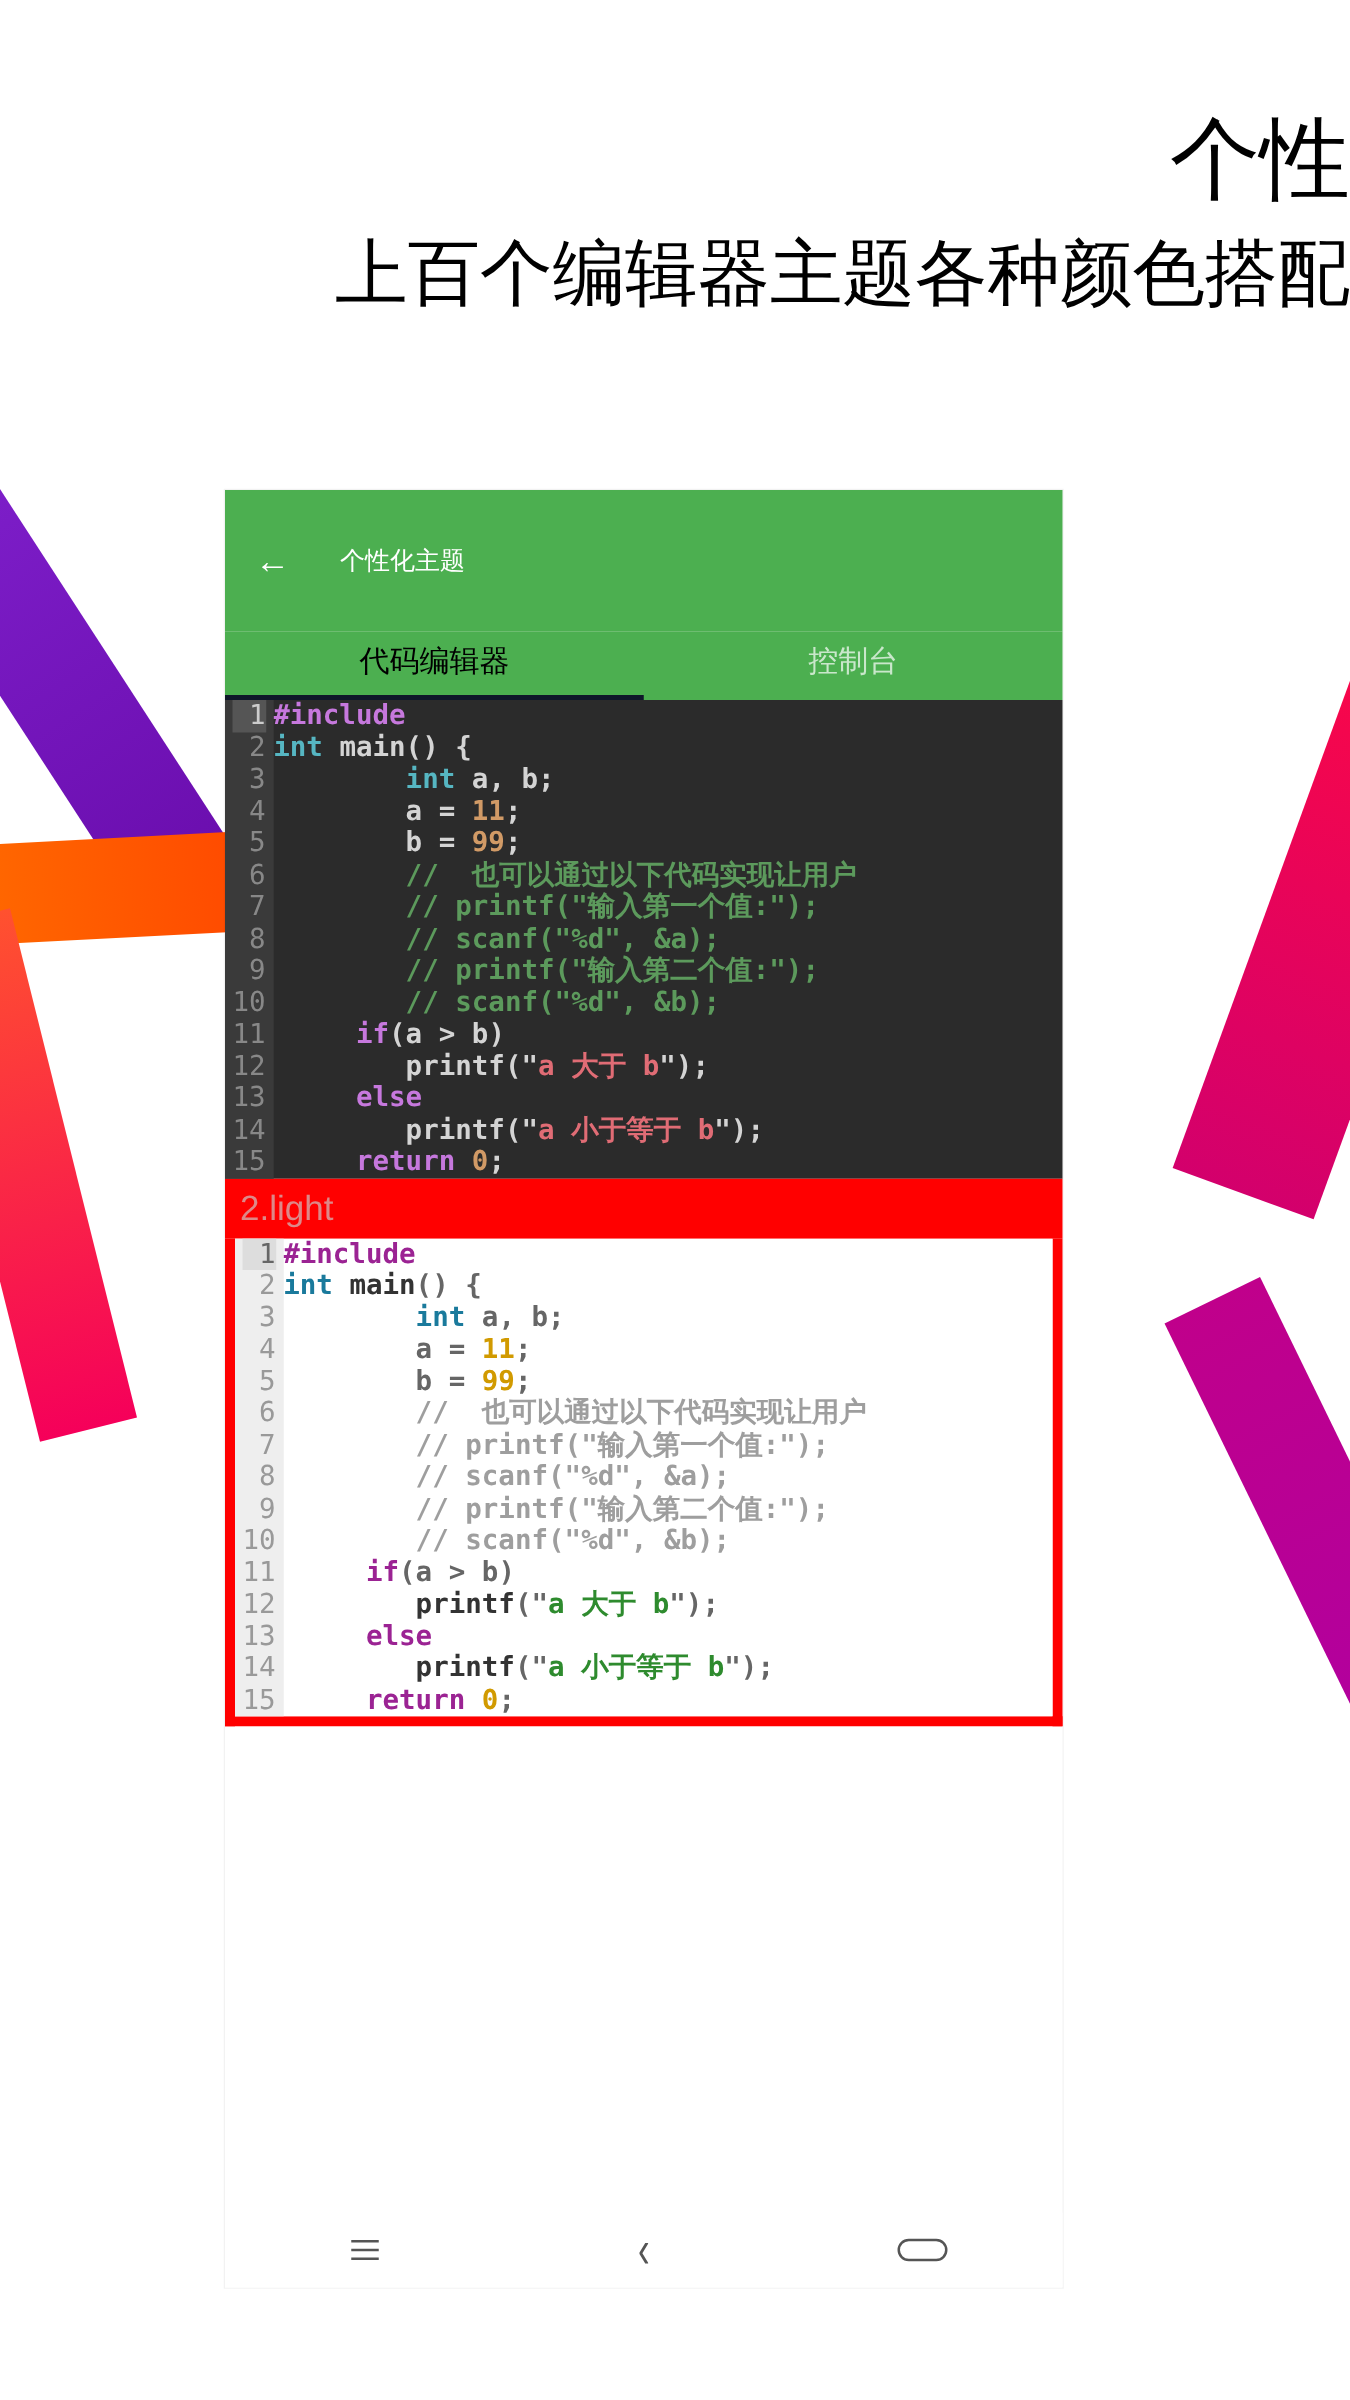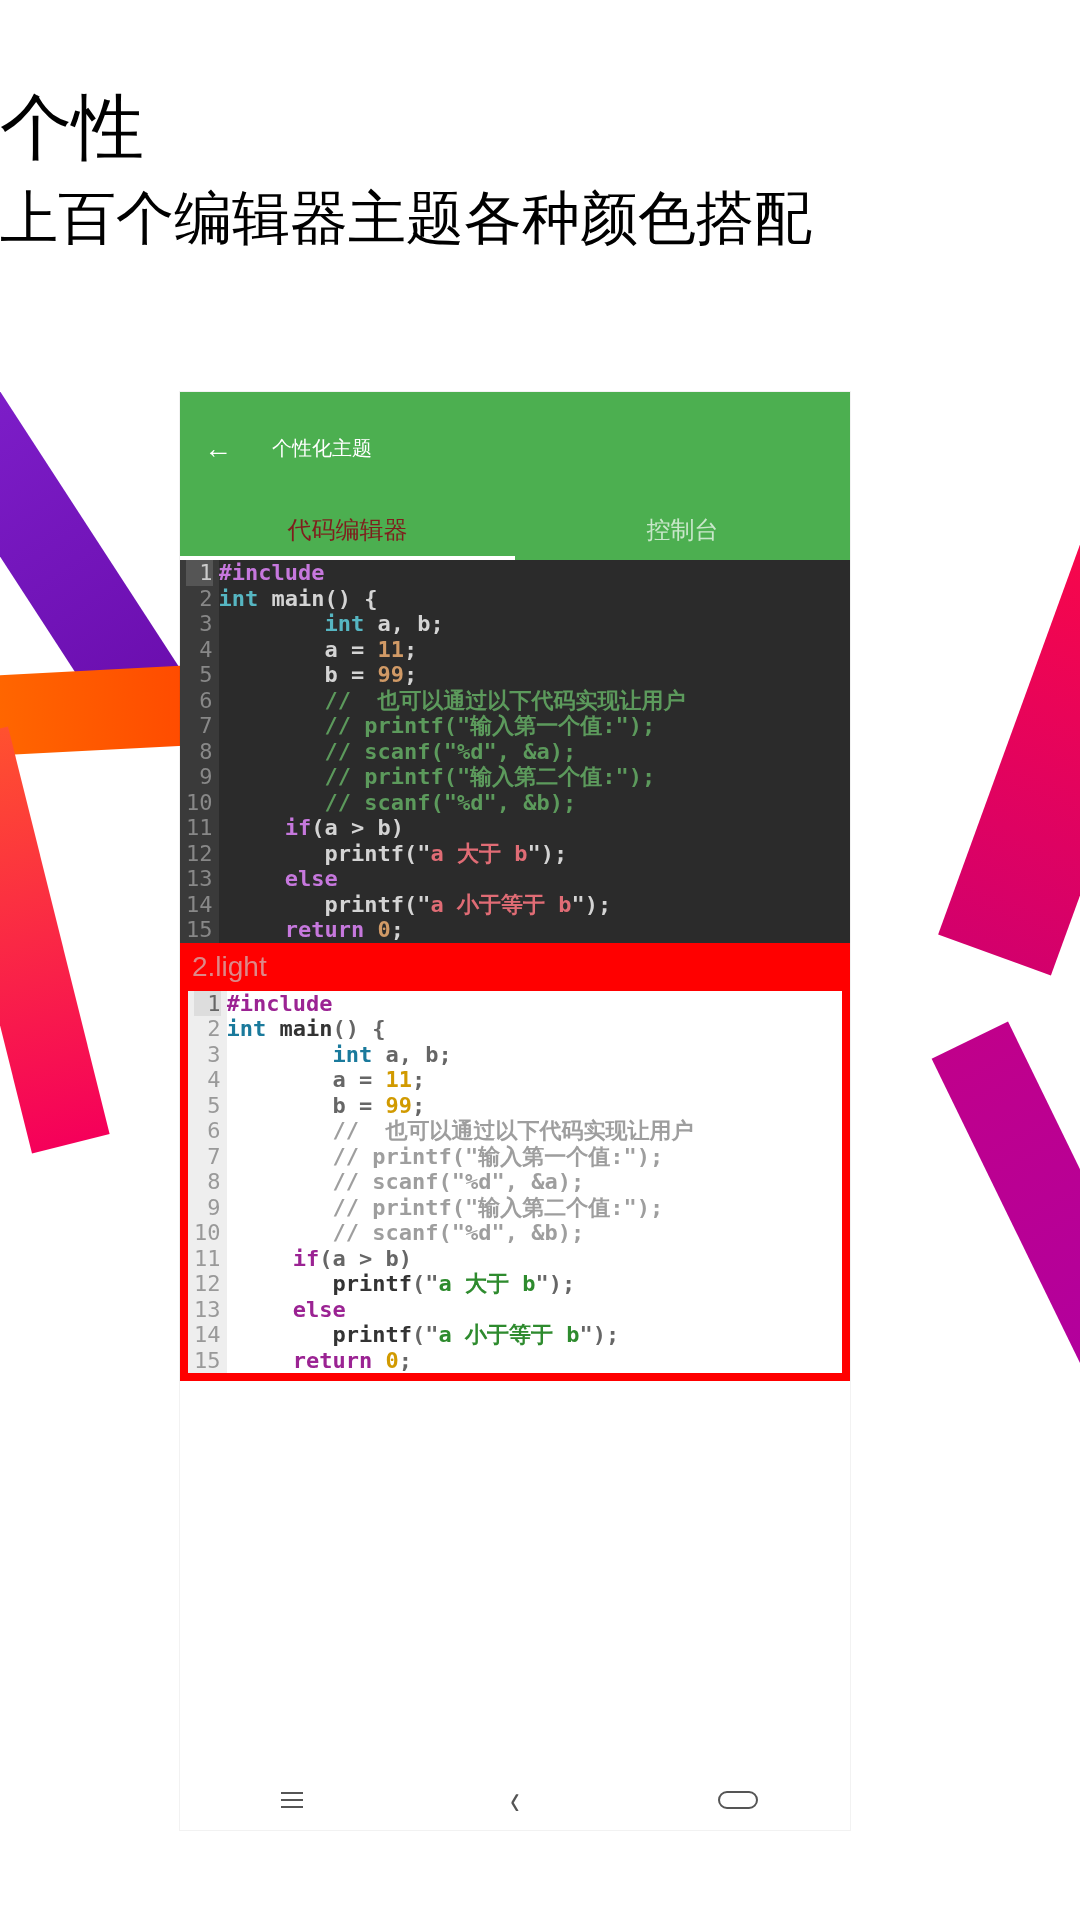--- a/index.html
+++ b/index.html
@@ -57,32 +57,32 @@
       right: -20px;
       transform: rotate(-26deg);
     }
     
     
     .hero-title {
       position: absolute;
       top: 80px;
       left: 0;
       right: 0;
-      text-align: left;
+      text-align: right;
       font-size: 72px;
       font-weight: 400;
       color: #000;
       z-index: 2;
     }
     .hero-subtitle {
       position: absolute;
       top: 180px;
       left: 0;
       right: 0;
-      text-align: left;
+      text-align: right;
       font-size: 58px;
       font-weight: 400;
       color: #000;
       z-index: 2;
     }
     
     
     .phone {
       position: absolute;
       top: 392px;
@@ -119,22 +119,22 @@
       height: 55px;
     }
     .tab {
       flex: 1;
       text-align: center;
       font-size: 24px;
       line-height: 50px;
       cursor: pointer;
     }
     .tab-active {
-      color: #7f1d1d;
-      border-bottom: 4px solid #ffffff;
+      color: #000000;
+      border-bottom: 4px solid #0f172a;
     }
     .tab-inactive {
       color: rgba(255,255,255,0.7);
     }
     
     
     .theme-label {
       padding: 8px 14px;
       font-size: 28px;
       color: #888;

